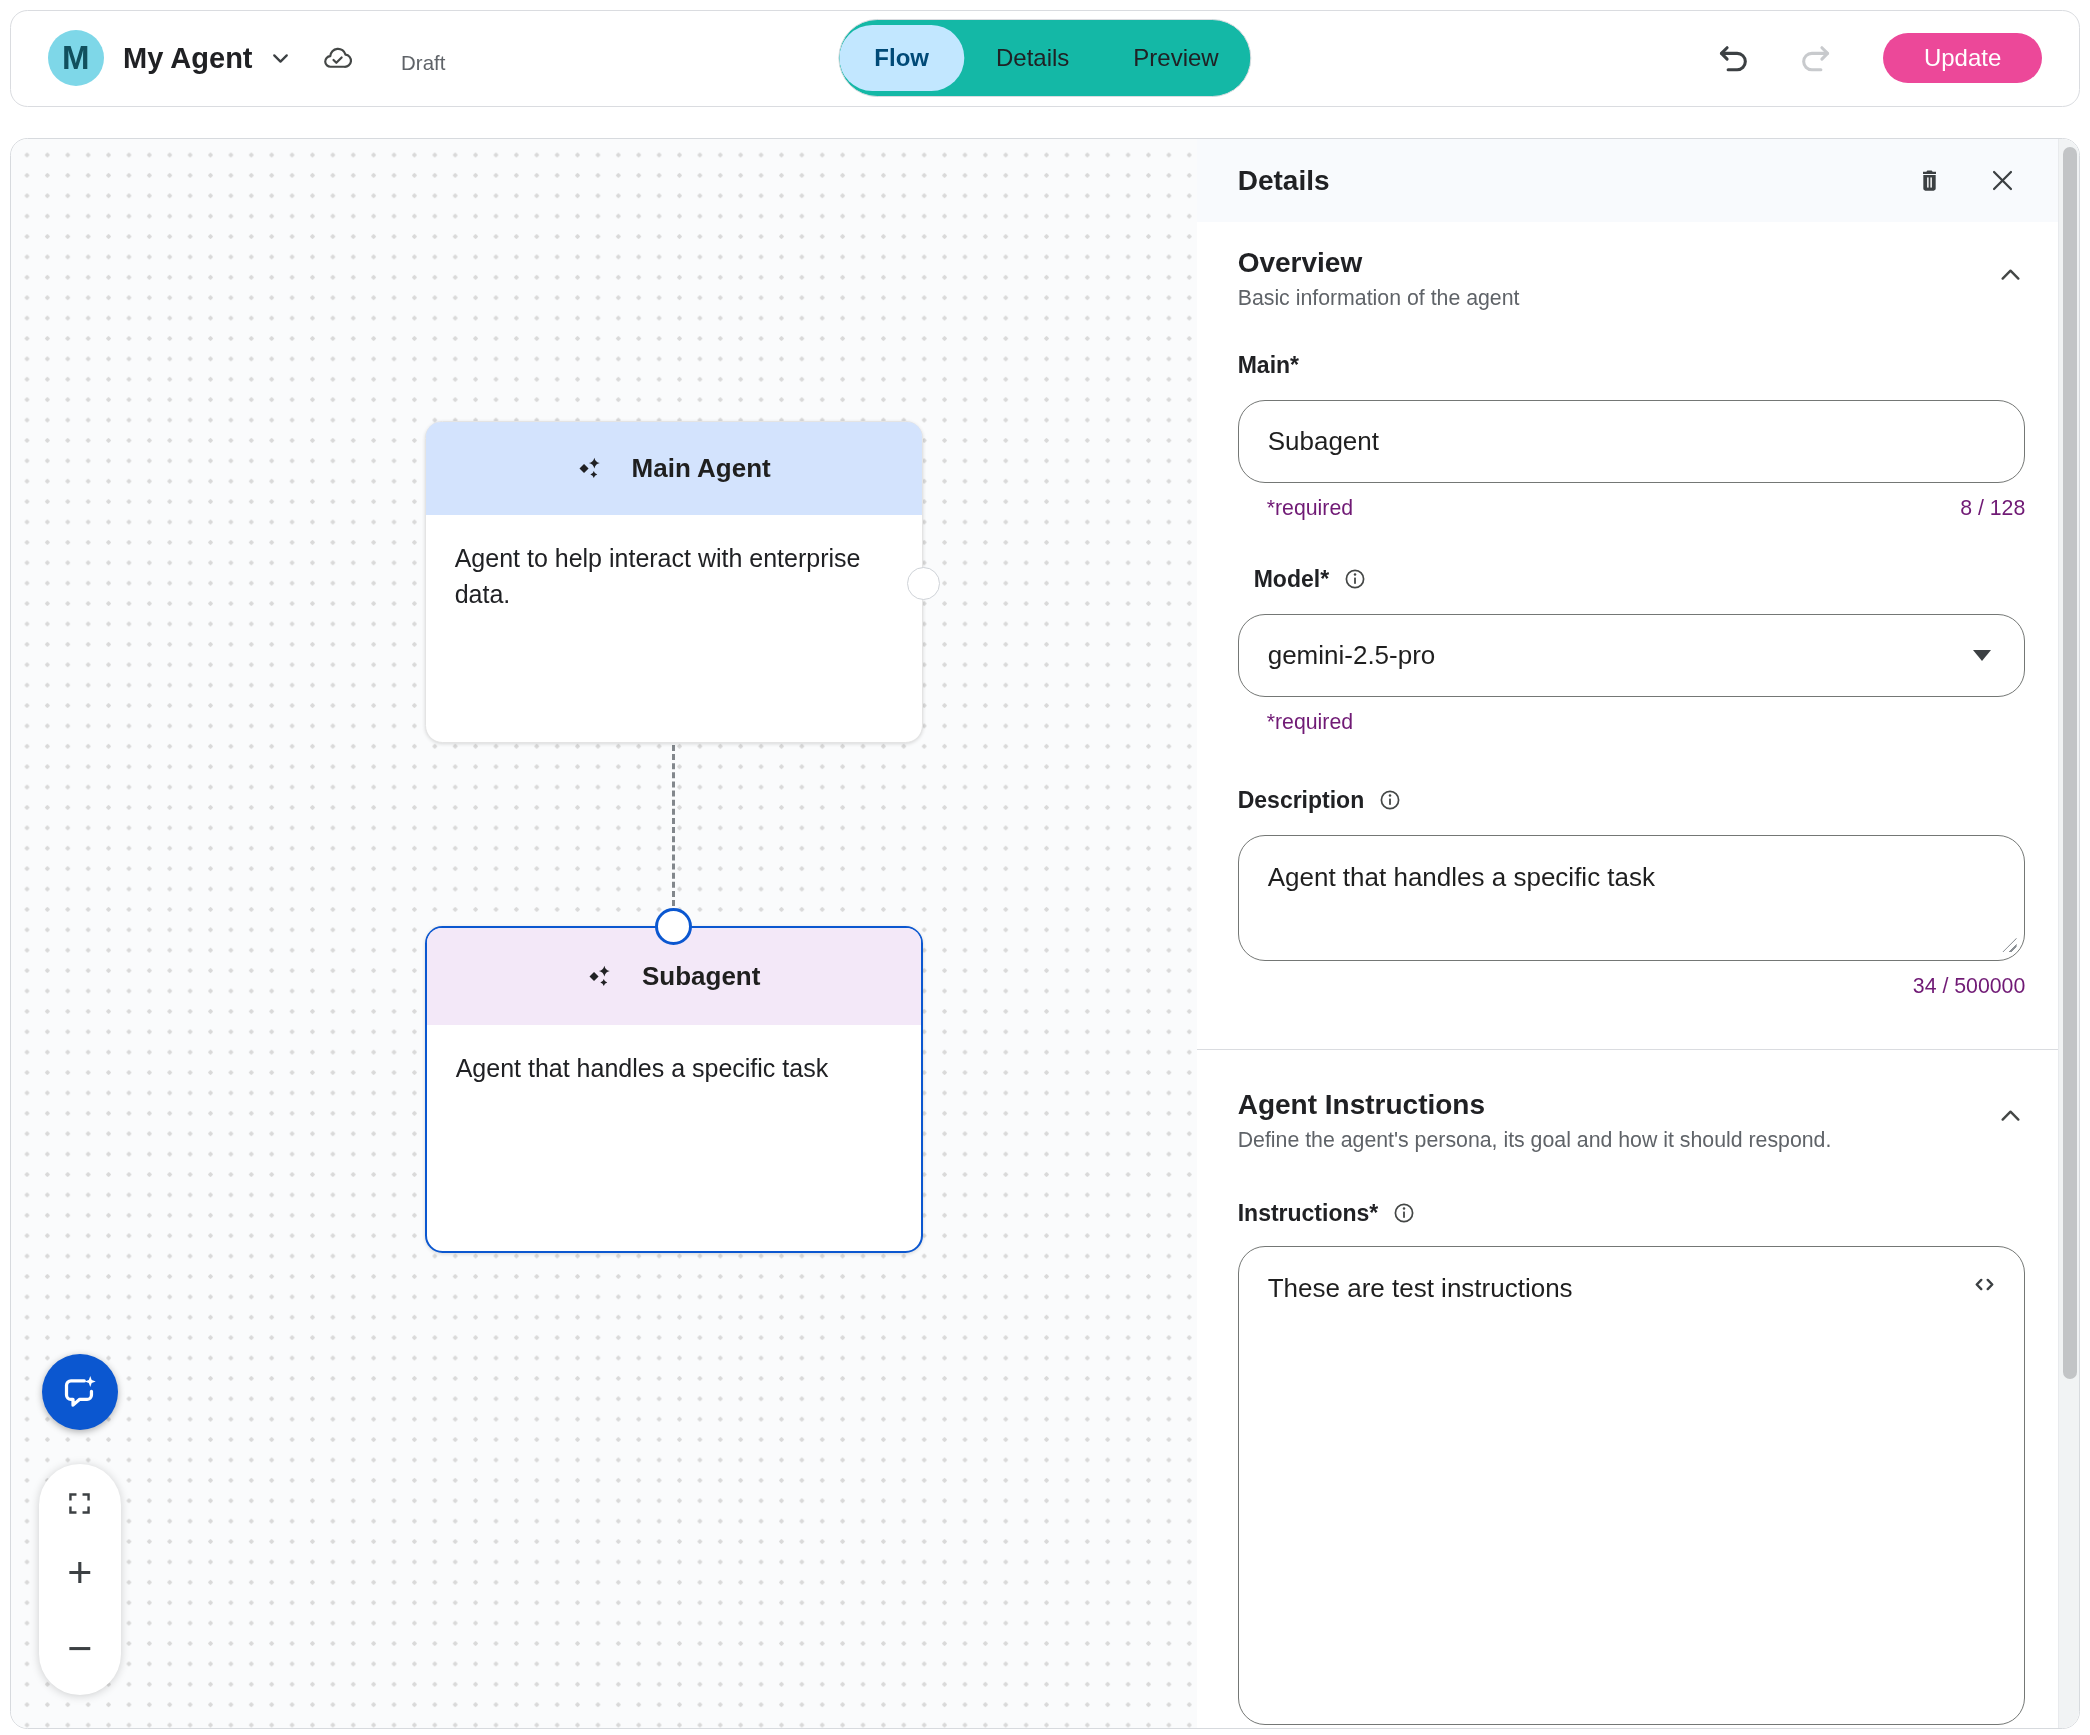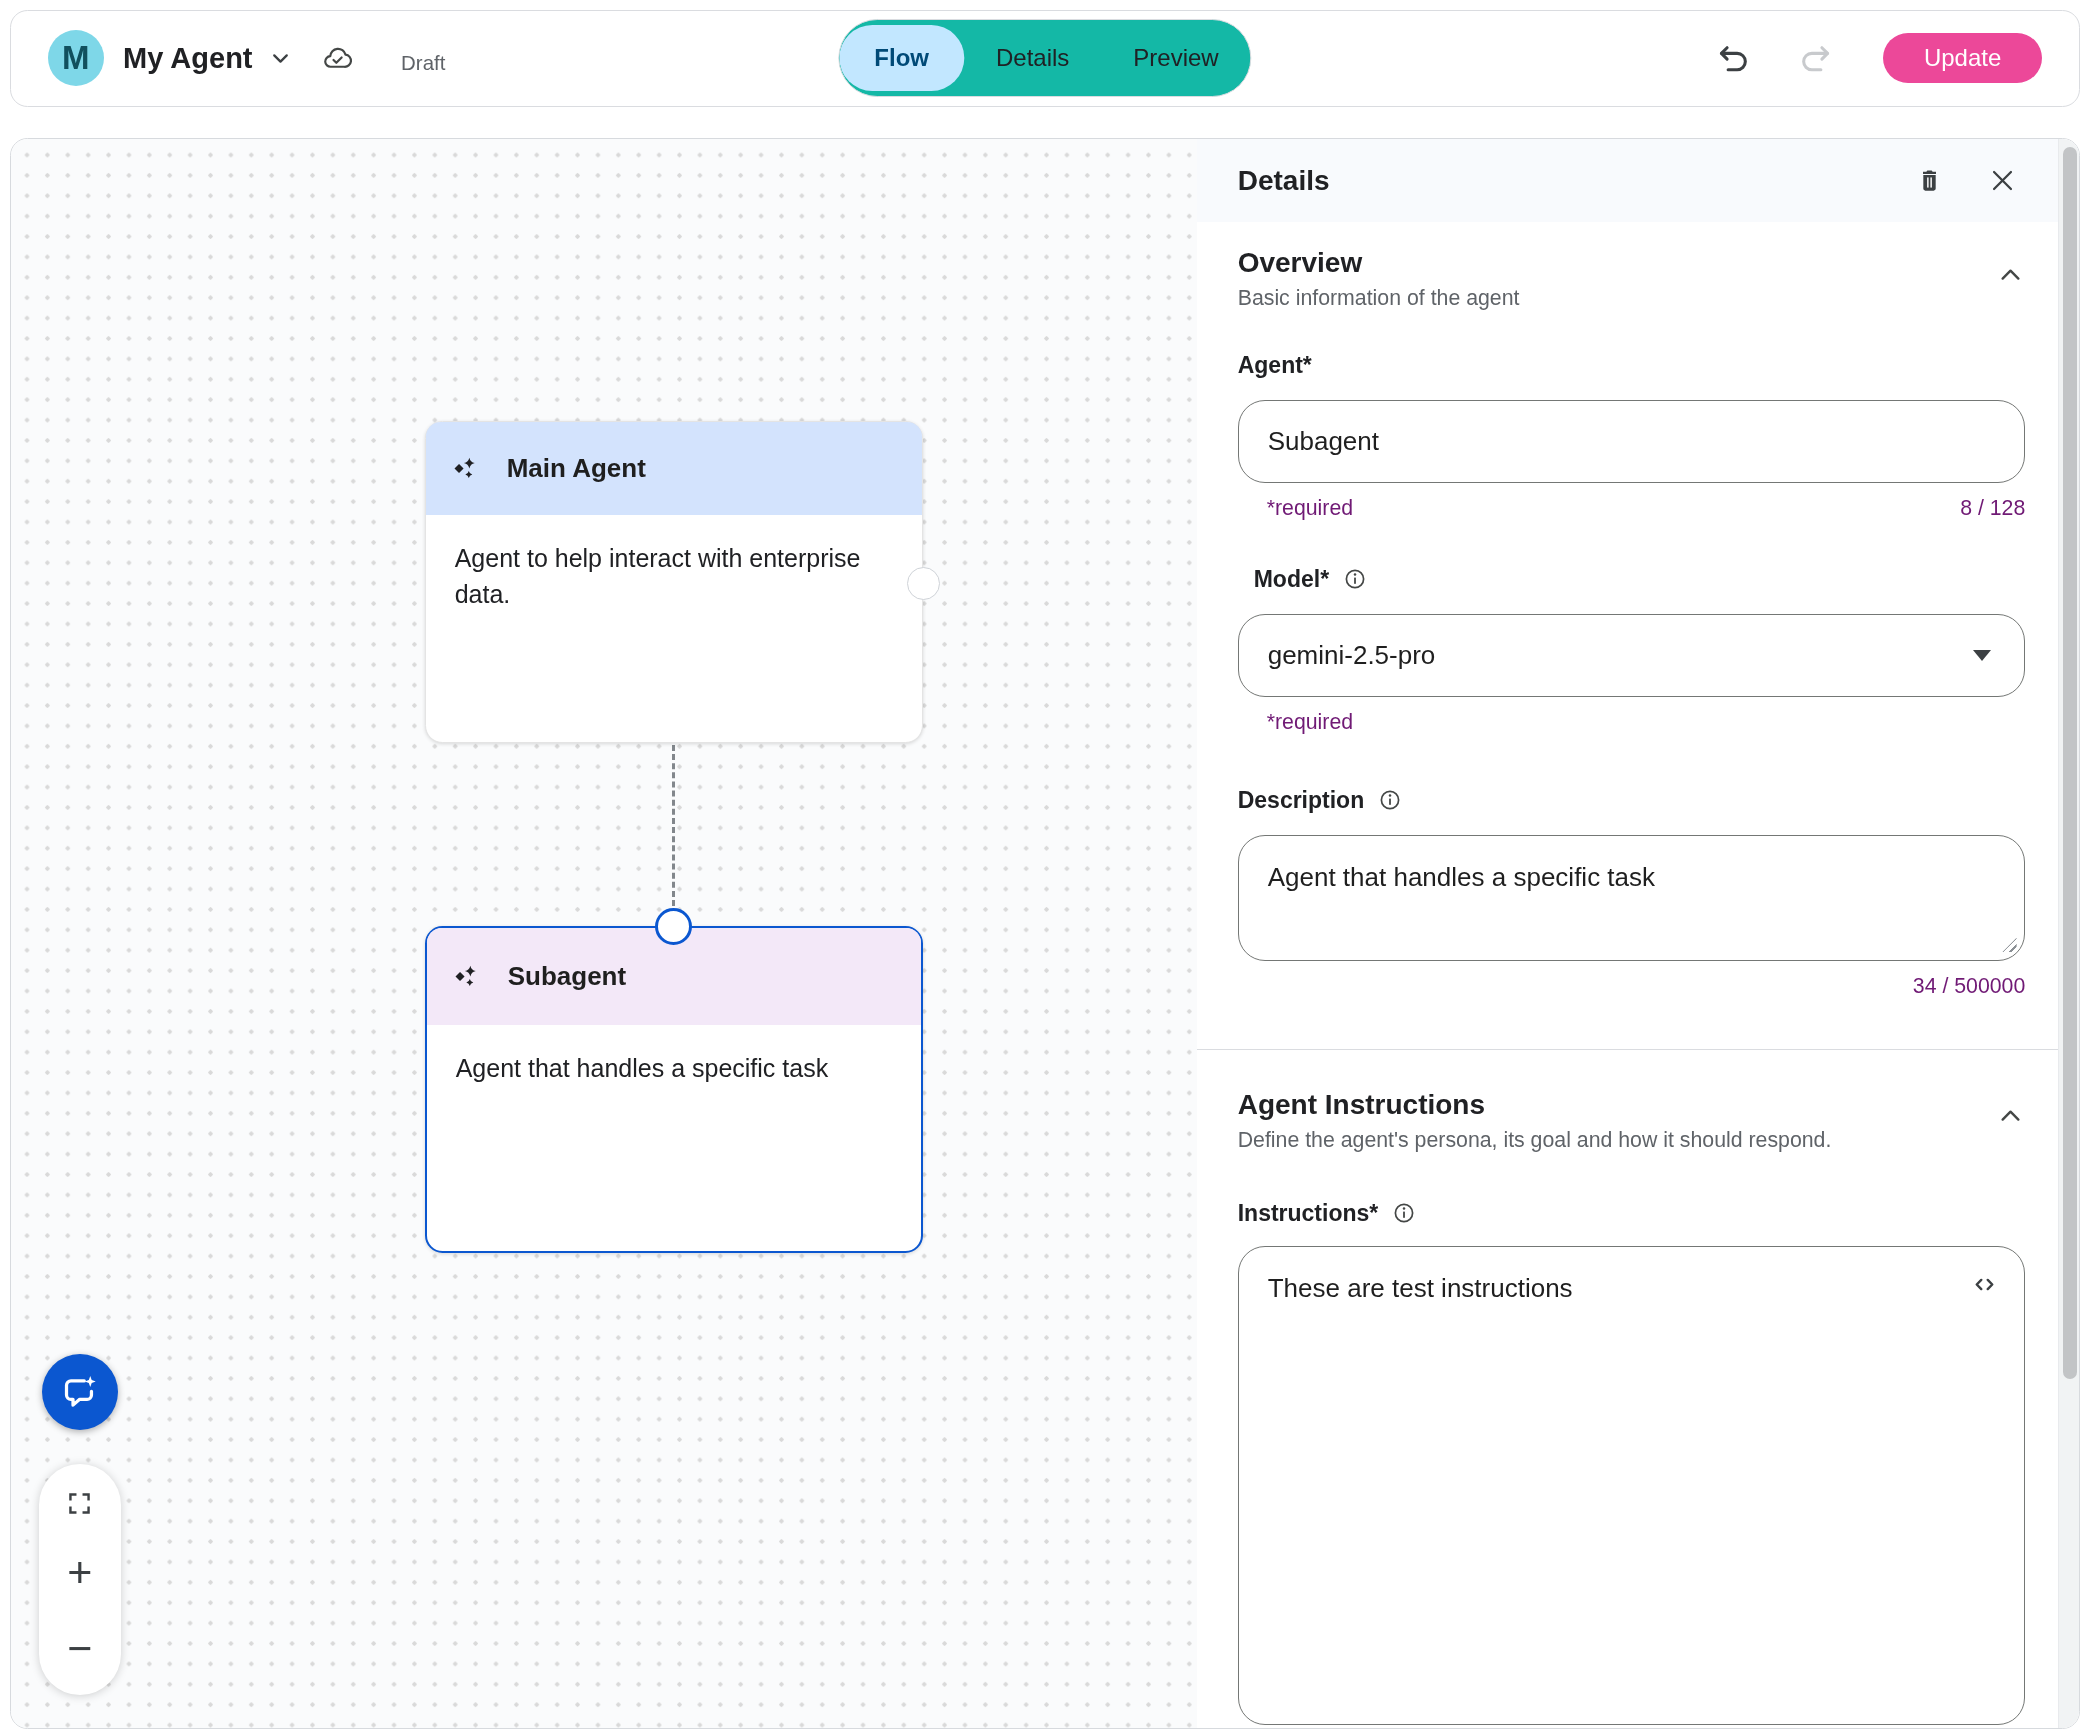--- a/index.html
+++ b/index.html
@@ -56,21 +56,21 @@
     background-size:20.4px 20.4px; background-position:5.8px 5.8px;
   }
   .node {
     position:absolute; width:498px; background:#fff; border-radius:17.5px;
     display:flex; flex-direction:column; box-shadow:0 1px 3.9px rgba(0,0,0,.14);
   }
   .node-main { left:414px; top:282px; height:322px; border:1.5px solid #e4e4e4; }
   .node-sub  { left:414px; top:787px; height:327px; border:2.4px solid #0b57d0; }
   .node-header {
     display:flex; align-items:center; gap:29px; padding:16px 26px; height:93px;
-    border-radius:14.6px 14.6px 0 0; font-size:26px; font-weight:bold; color:#1f1f1f;
+    border-radius:14.6px 14.6px 0 0; font-size:26px; font-weight:bold; color:#1f1f1f;justify-content:center;
   }
   .node-main .node-header { background:#d3e3fd; }
   .node-sub  .node-header { background:#f3e8f8; height:97px; }
   .node-body { padding:26px 29px; font-size:25px; line-height:1.42; color:#202124; }
 
   .port {
     position:absolute; border-radius:50%; background:#fff;
   }
   .port-right { left:896px; top:428px; width:33px; height:33px; border:1.9px solid #cfd3d8; }
   .port-top   { left:644px; top:769px; width:37px; height:37px; border:3.4px solid #0b57d0; z-index:3; }
@@ -279,21 +279,21 @@
           <div class="section-sub">Basic information of the agent</div>
         </div>
         <button class="icon-btn" style="margin-top:13.6px">
           <svg width="29" height="29" viewBox="0 0 24 24">
             <path d="M5.5 14.5l6.5-6.5 6.5 6.5" fill="none" stroke="#444746" stroke-width="2" stroke-linecap="round" stroke-linejoin="round"></path>
           </svg>
         </button>
       </div>
 
       <div class="field-label-row m-name-label">
-        <span class="field-label">Agent*</span>
+        <span class="field-label">Main*</span>
       </div>
       <input class="text-input m-input" type="text" value="Subagent" style="">
       <div class="helper-row">
         <span>*required</span>
         <span>8 / 128</span>
       </div>
 
       <div class="field-label-row m-model-label">
         <span class="field-label">Model*</span>
         <span class="icon-btn">

